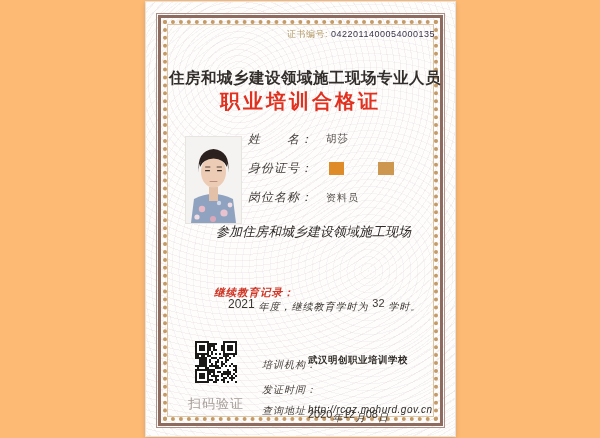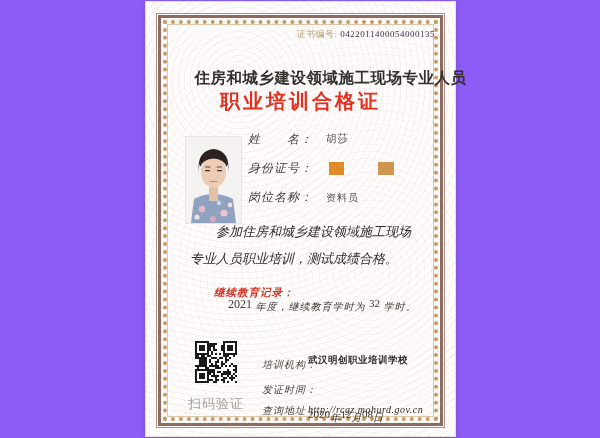--- a/index.html
+++ b/index.html
@@ -1,37 +1,37 @@
 <!DOCTYPE html>
 <html><head>
 <meta charset="utf-8">
 <style>
   html,body{margin:0;padding:0;background:#ffffff;}
-  .canvas{position:relative;width:600px;height:438px;background:#8b5cf6;overflow:hidden;
-          font-family:Liberation Serif, serif;}
+  .canvas{position:relative;width:600px;height:438px;background:#fdba74;overflow:hidden;
+          font-family:Liberation Sans, sans-serif;}
   
   .page{position:absolute;left:145px;top:1px;width:311px;height:436px;box-sizing:border-box;
         background-color:#fefdfc;
         background-image:
           repeating-radial-gradient(circle at 30% 18%, rgba(214,192,198,0.20) 0 1px, transparent 1px 6px),
           repeating-radial-gradient(circle at 72% 62%, rgba(206,196,206,0.16) 0 1px, transparent 1px 7px);
         border:1px solid #e6e2df;
         box-shadow:0 2px 5px rgba(0,0,0,0.14);}
   
   .f1{position:absolute;left:10px;right:10px;top:11px;bottom:8px;border:1px solid #ab9187;padding:1px;
       box-sizing:border-box;pointer-events:none;}
   .f2{width:100%;height:100%;box-sizing:border-box;border:3px solid #8e6b5f;padding:2px;}
   .f3{width:100%;height:100%;box-sizing:border-box;border:4px dotted #c49a66;}
   .f4{width:100%;height:100%;box-sizing:border-box;border:1px solid #ddc6a5;}
   
   .cert-no{position:absolute;top:26px;right:20px;font-size:9px;letter-spacing:0.5px;}
   .cert-no .lbl{color:#b29a66;}
   .cert-no .num{color:#37324a;}
   
-  .title1{position:absolute;top:66px;left:12px;width:100%;text-align:center;
+  .title1{position:absolute;top:66px;left:5px;width:100%;text-align:left;
           font-weight:700;font-size:15.5px;color:#322e2b;letter-spacing:0.5px;padding-left:18px;}
   .title2{position:absolute;top:86px;left:0;width:100%;text-align:center;
           font-weight:700;font-size:20px;color:#e2301f;letter-spacing:3px;}
   
   .photo{position:absolute;left:40px;top:135px;width:55px;height:86px;background:#f4f2f0;
          box-shadow:0 0 0 1px #e8e4e0;}
   
   .frow{position:absolute;font-size:12px;color:#3f3a36;letter-spacing:1px;font-style:italic;}
   .fval{position:absolute;font-style:normal;color:#55504a;letter-spacing:1px;}
   .redact{position:absolute;}
@@ -110,21 +110,20 @@
 
     <div class="frow" style="top:158px;left:102px;">身份证号：</div>
     <div class="redact" style="top:160px;left:183px;width:15px;height:13px;background:#de8b28;"></div>
     <div class="redact" style="top:160px;left:232px;width:16px;height:13px;background:#cd9750;"></div>
 
     <div class="frow" style="top:187px;left:102px;">岗位名称：</div>
     <div class="fval" style="top:189px;left:180px;font-size:10px;">资料员</div>
 
     <div class="body-par">
       <div class="l1">参加住房和城乡建设领域施工现场</div>
-      <div class="l2">专业人员职业培训，测试成绩合格。</div>
     </div>
 
     <div class="ce-head">继续教育记录：</div>
     <div class="ce-line">
       <span class="num-raise">2021</span><span> 年度，继续教育学时为 </span><span class="num-raise small">32</span><span> 学时。</span>
     </div>
 
     <div class="qr" id="qr"><svg width="42" height="42">
           <rect x="14" y="2" width="2" height="2" fill="#1c1a18"></rect>
           <rect x="16" y="2" width="2" height="2" fill="#1c1a18"></rect>

